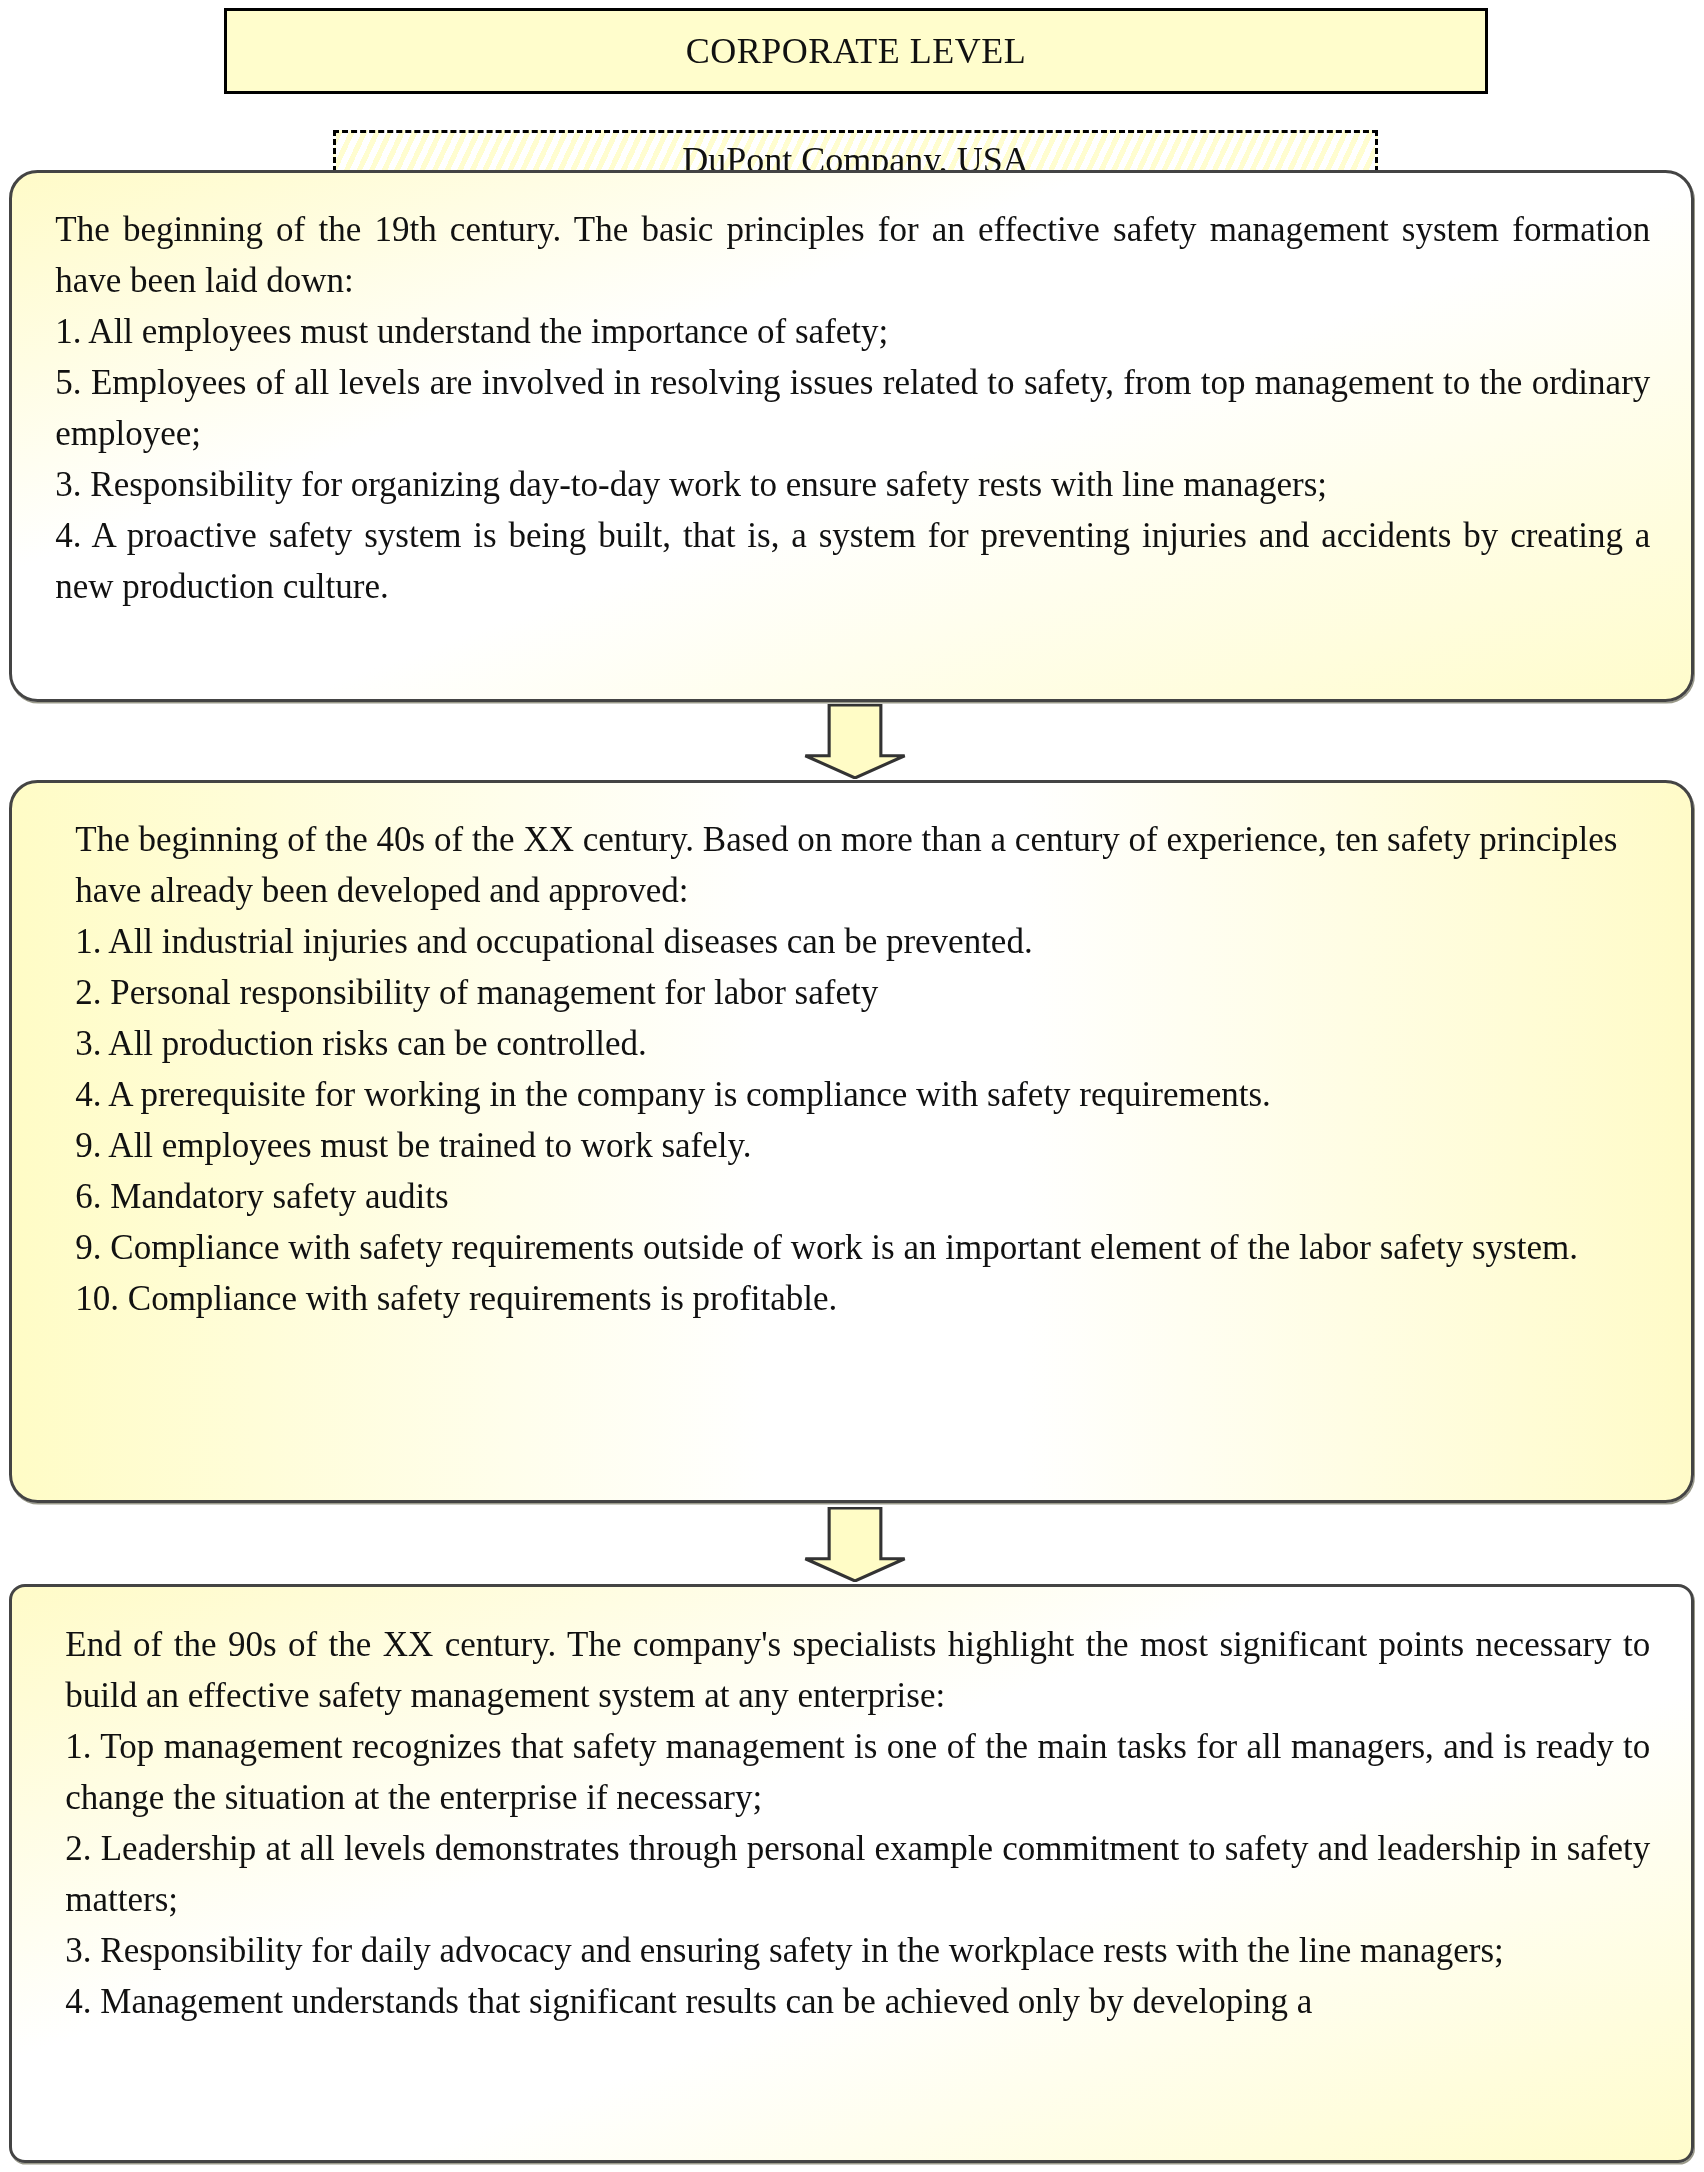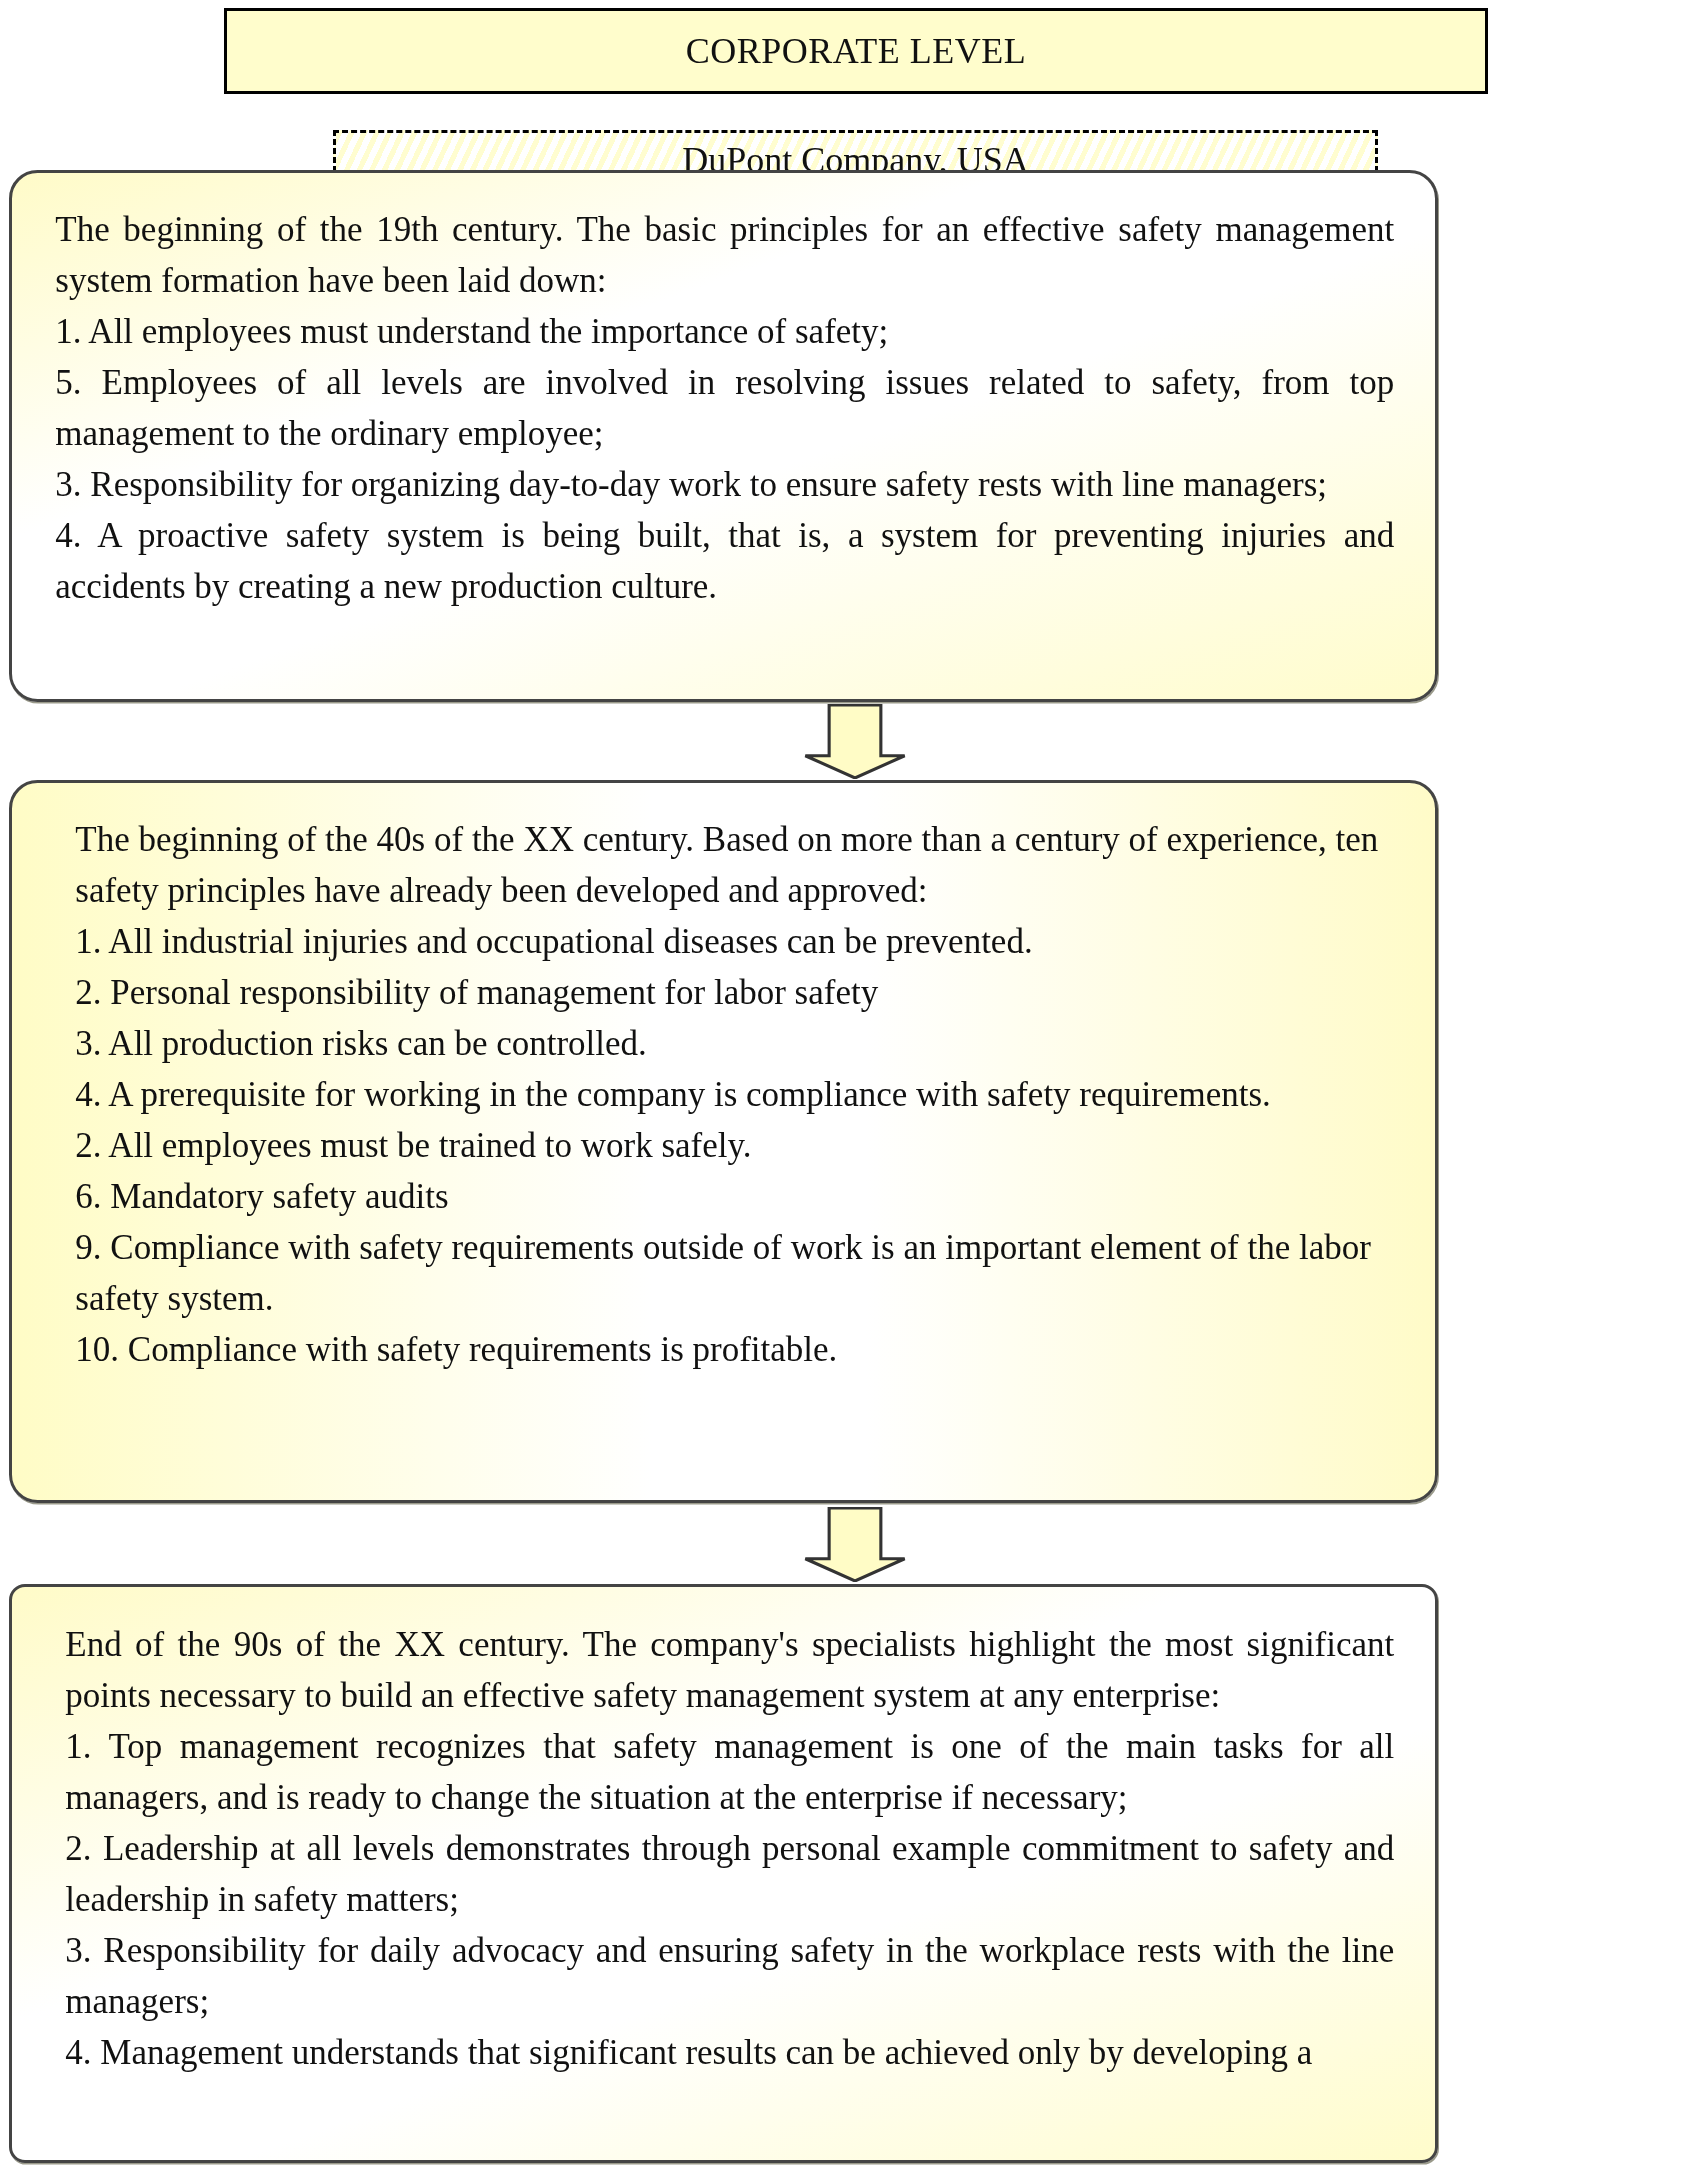--- a/index.html
+++ b/index.html
@@ -15,21 +15,21 @@
 
   .subtitle {
     position: absolute; left: 333px; top: 102px; width: 1045px; height: 60px;
     box-sizing: border-box; border: 3.1px dashed #000;
     background: repeating-linear-gradient(115deg, #FFFDD0 0px, #FFFDD0 5.2px, #ffffff 5.2px, #ffffff 11.4px);
     display: flex; align-items: center; justify-content: center; margin-top: 28px;
   }
   .subtitle-text { font-size: 36px; }
 
   .stage {
-    position: absolute; left: 9.3px; width: 1429px; box-sizing: border-box;
+    position: absolute; left: 9.3px; width: 1685px; box-sizing: border-box;
     border: 3.6px solid #444; border-radius: 28.5px;
     box-shadow: 1px 1.6px 0 #9a9a8a;
     font-size: 35px; line-height: 51px;
   }
   .stage-1 { top: 170px; height: 532px; padding: 31px 41px 0 43px;
     background: linear-gradient(160deg, #FFFBC8 0%, #ffffff 35%, #ffffff 55%, #FFFCCB 100%); }
   .stage-2 { top: 780px; height: 723px; padding: 31px 43px 0 63px;
     background: linear-gradient(90deg, #FFFCC6 0%, #ffffff 45%, #ffffff 60%, #FFFBC8 100%); }
   .stage-3 { top: 1584px; height: 579px; padding: 32px 41px 0 53px;
     background: linear-gradient(160deg, #FFFBC8 0%, #ffffff 40%, #ffffff 60%, #FFFCCB 100%); border-radius: 16px; }
@@ -63,21 +63,21 @@
 <svg class="arrow arrow-1" viewBox="0 0 200 145" xmlns="http://www.w3.org/2000/svg">
   <polygon points="50,2 150,2 150,100 196,100 100,143 4,100 50,100" fill="#FFFCC6" stroke="#333" stroke-width="6" stroke-linejoin="miter"></polygon>
 </svg>
 
 <div class="stage stage-2">
   <p>The beginning of the 40s of the XX century. Based on more than a century of experience, ten safety principles have already been developed and approved:</p>
   <p>1. All industrial injuries and occupational diseases can be prevented.</p>
   <p>2. Personal responsibility of management for labor safety</p>
   <p>3. All production risks can be controlled.</p>
   <p>4. A prerequisite for working in the company is compliance with safety requirements.</p>
-  <p>2. All employees must be trained to work safely.</p>
+  <p>9. All employees must be trained to work safely.</p>
   <p>6. Mandatory safety audits</p>
   <p>9. Compliance with safety requirements outside of work is an important element of the labor safety system.</p>
   <p>10. Compliance with safety requirements is profitable.</p>
 </div>
 
 <svg class="arrow arrow-2" viewBox="0 0 200 145" xmlns="http://www.w3.org/2000/svg">
   <polygon points="50,2 150,2 150,100 196,100 100,143 4,100 50,100" fill="#FFFCC6" stroke="#333" stroke-width="6" stroke-linejoin="miter"></polygon>
 </svg>
 
 <div class="stage stage-3 justify">

